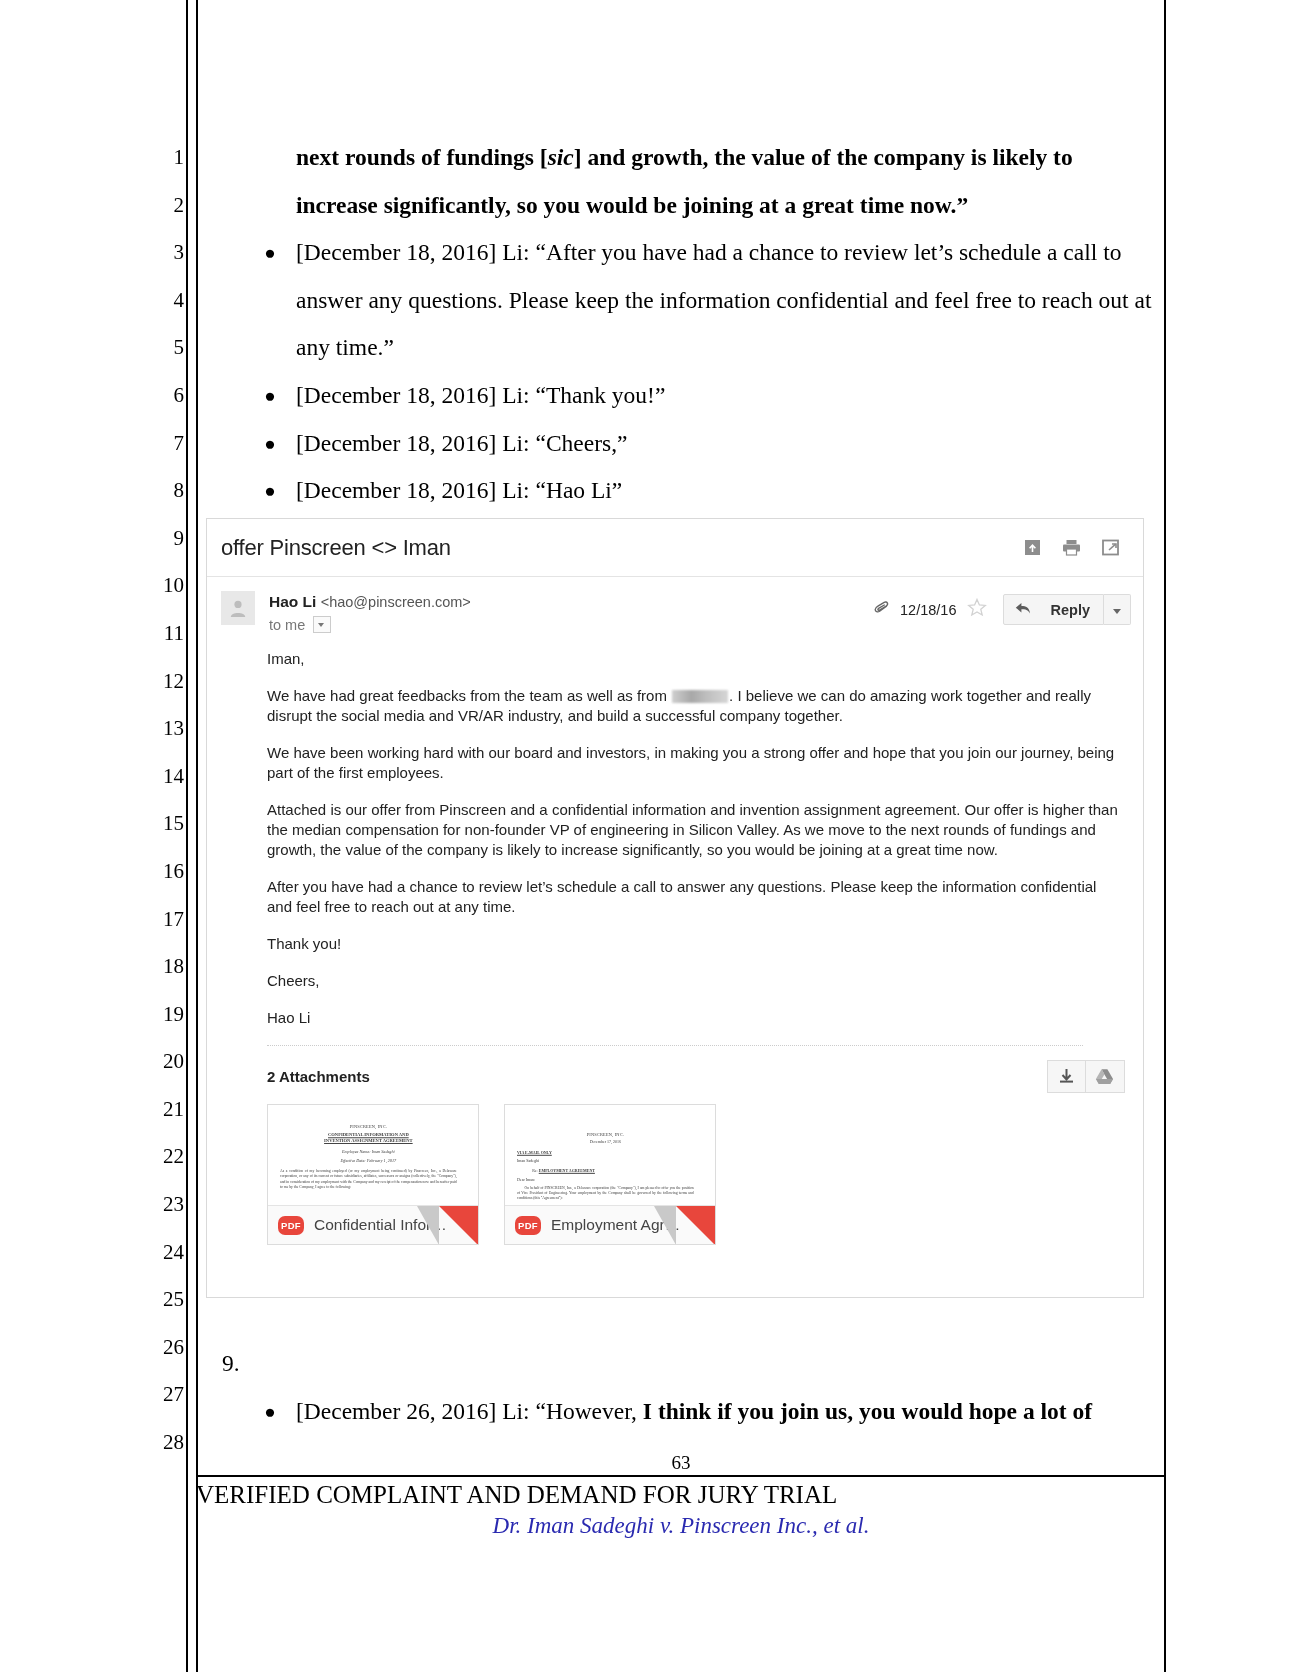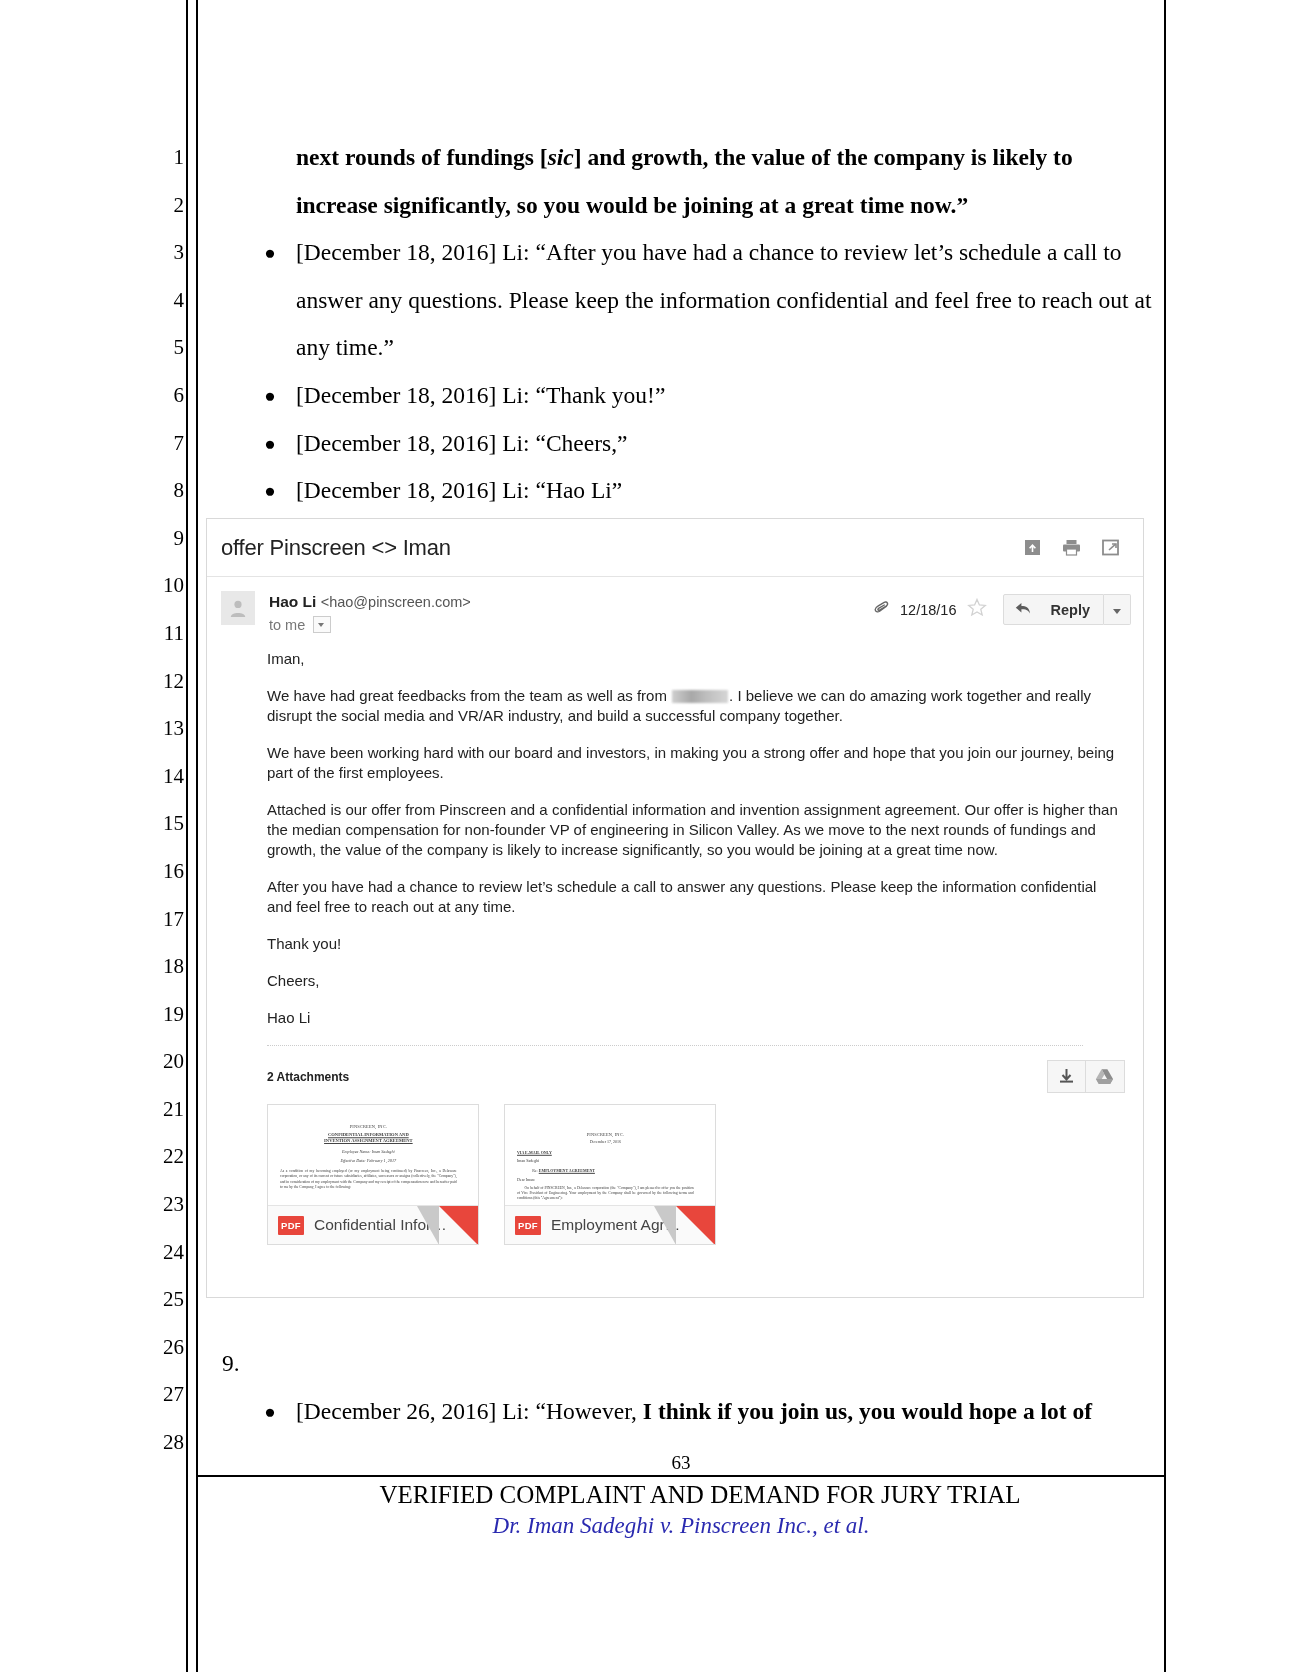--- a/index.html
+++ b/index.html
@@ -251,21 +251,21 @@
   .attach-sep {
     margin: 12px 60px 0 60px;
     border-top: 1px dotted #cccccc;
   }
   .attach-head {
     display: flex;
     align-items: center;
     padding: 14px 18px 0 60px;
   }
   .attach-title {
-    font-size: 12px;
+    font-size: 15px;
     font-weight: bold;
     color: #222;
     flex: 1 1 auto;
   }
   .attach-actions { display: flex; gap: 0; }
   .attach-act-btn {
     width: 39px;
     height: 33px;
     border: 1px solid #dcdcdc;
     background: #f6f6f6;
@@ -324,21 +324,21 @@
     background: #e8463c;
     color: #fff;
     font-size: 9.5px;
     font-weight: bold;
     font-family: "Liberation Sans", sans-serif;
     display: flex;
     align-items: center;
     justify-content: center;
     letter-spacing: 0.3px;
     flex: 0 0 26px;
-    border-radius: 1px;
+    border-radius: 7px;
   }
   .attach-name {
     font-size: 15.5px;
     color: #444;
     margin-left: 10px;
     white-space: nowrap;
     overflow: hidden;
   }
   .corner-fold {
     position: absolute;
@@ -370,21 +370,20 @@
     width: 970px;
     text-align: center;
     font-size: 19px;
     font-family: "Liberation Serif", serif;
   }
   .footer-title {
     position: absolute;
     left: 196px;
     top: 1481px;
     width: 1008px;
-    text-align: center;
     font-size: 25px;
     font-family: "Liberation Serif", serif;
     color: #000;
   }
   .footer-sub {
     position: absolute;
     left: 196px;
     top: 1513px;
     width: 970px;
     text-align: center;

